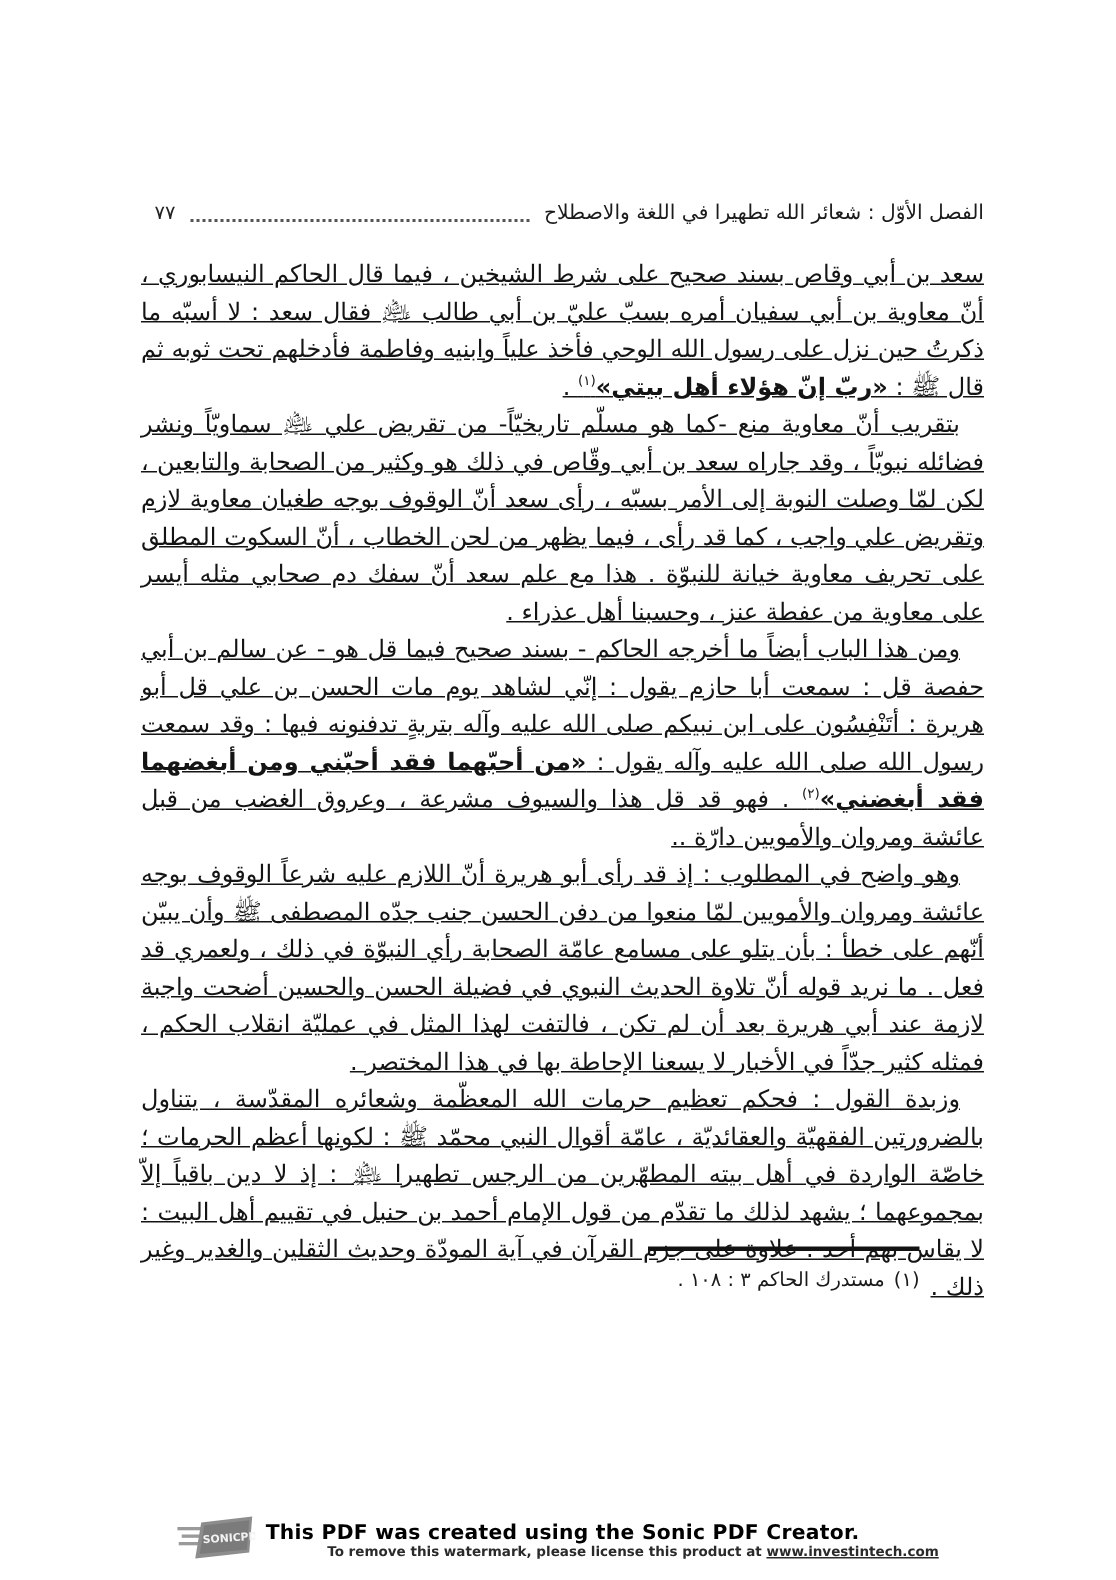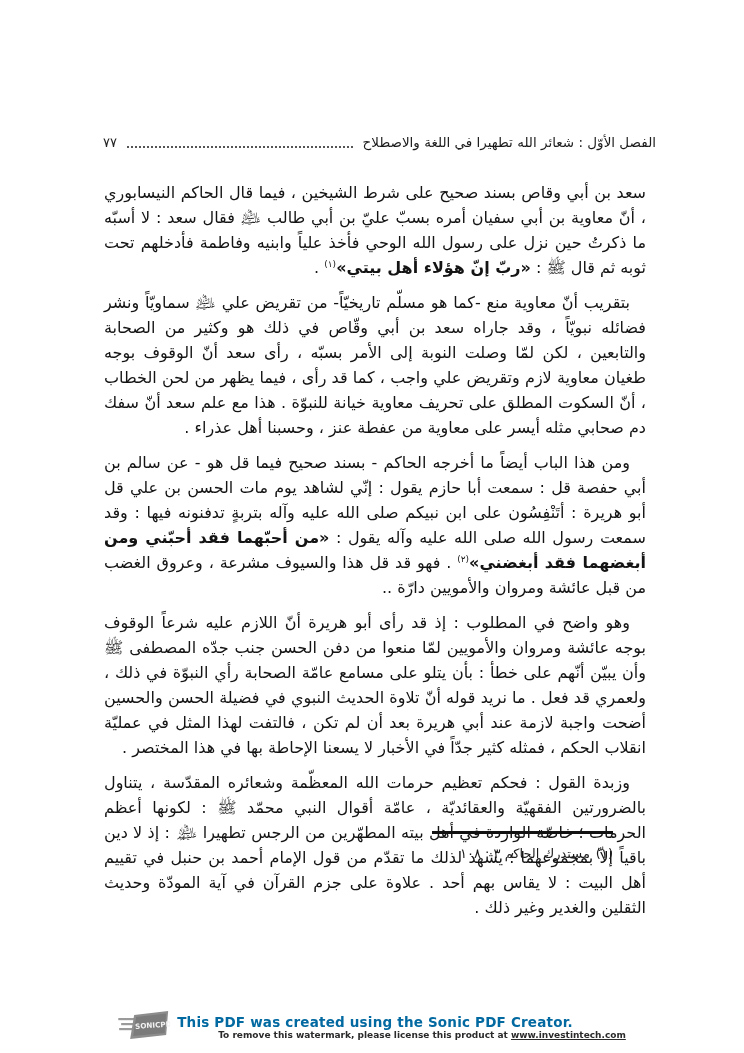--- a/index.html
+++ b/index.html
@@ -49,21 +49,21 @@
     position: absolute;
     top: 170px;
     right: 88px;
     width: 562px;
     direction: rtl;
     text-align: justify;
     font-size: 16px;
     line-height: 25px;
     color: #141414;
   }
-  .para { margin: 10px; }
+  .para { margin: 0; text-decoration: underline; }
   .para.indent { text-indent: 16px; }
   .bold { font-weight: bold; }
   .body-text sup { font-size: 9px; line-height: 0; }
 
   
   .fnsep {
     position: absolute;
     left: 432px;
     top: 831px;
     width: 181px;
@@ -92,21 +92,21 @@
     align-items: center;
     gap: 7px;
     width: max-content;
     direction: ltr;
   }
   .wm-logo { flex: 0 0 auto; }
   .wm-text { text-align: left; }
   .wm-line1 {
     font-size: 13.5px;
     font-weight: bold;
-    color: #0369a1;
+    color: #000000;
     letter-spacing: 0.2px;
     line-height: 15px;
   }
   .wm-line2 {
     font-size: 9px;
     font-weight: bold;
     color: #2a2a2a;
     line-height: 11px;
     margin-left: 41px;
   }

